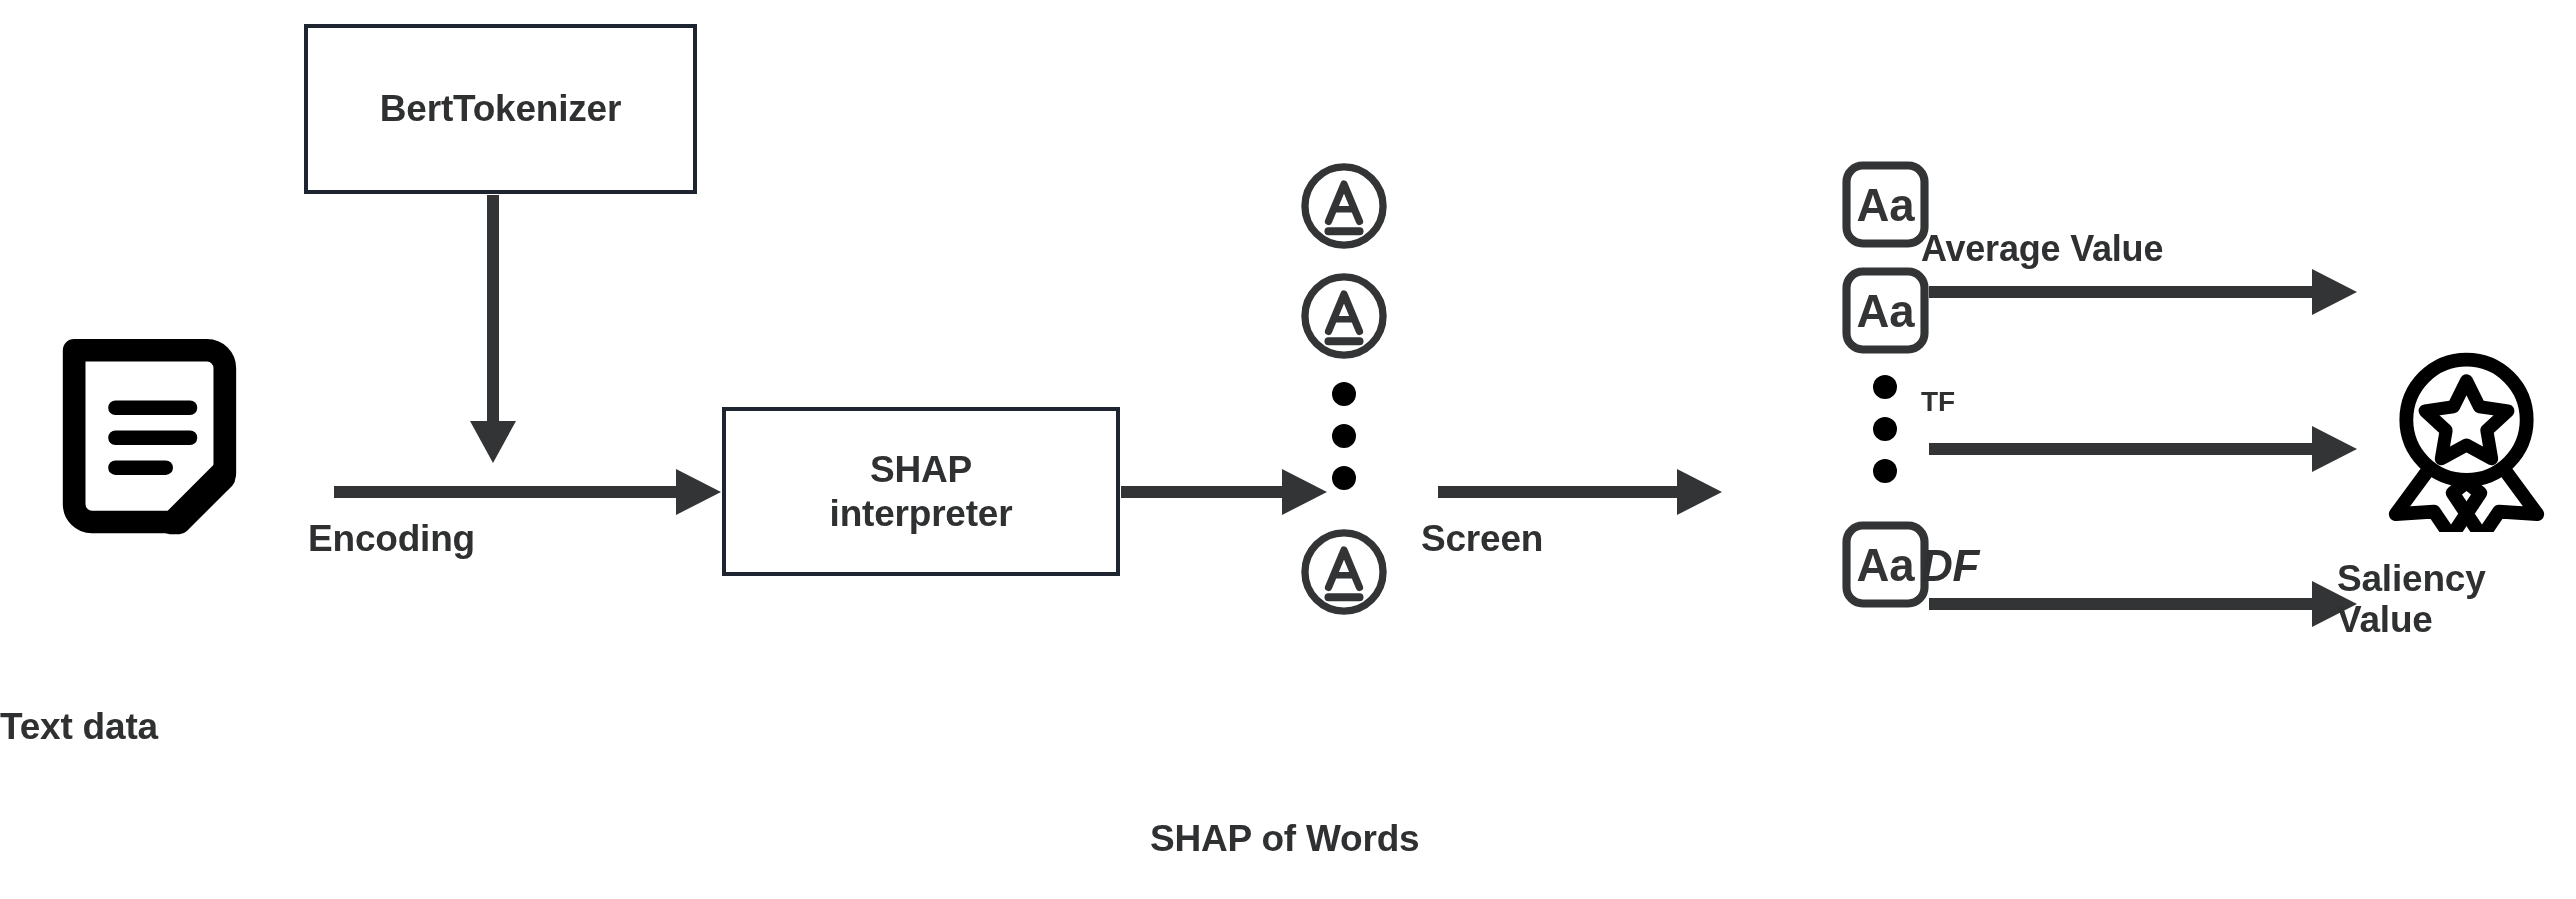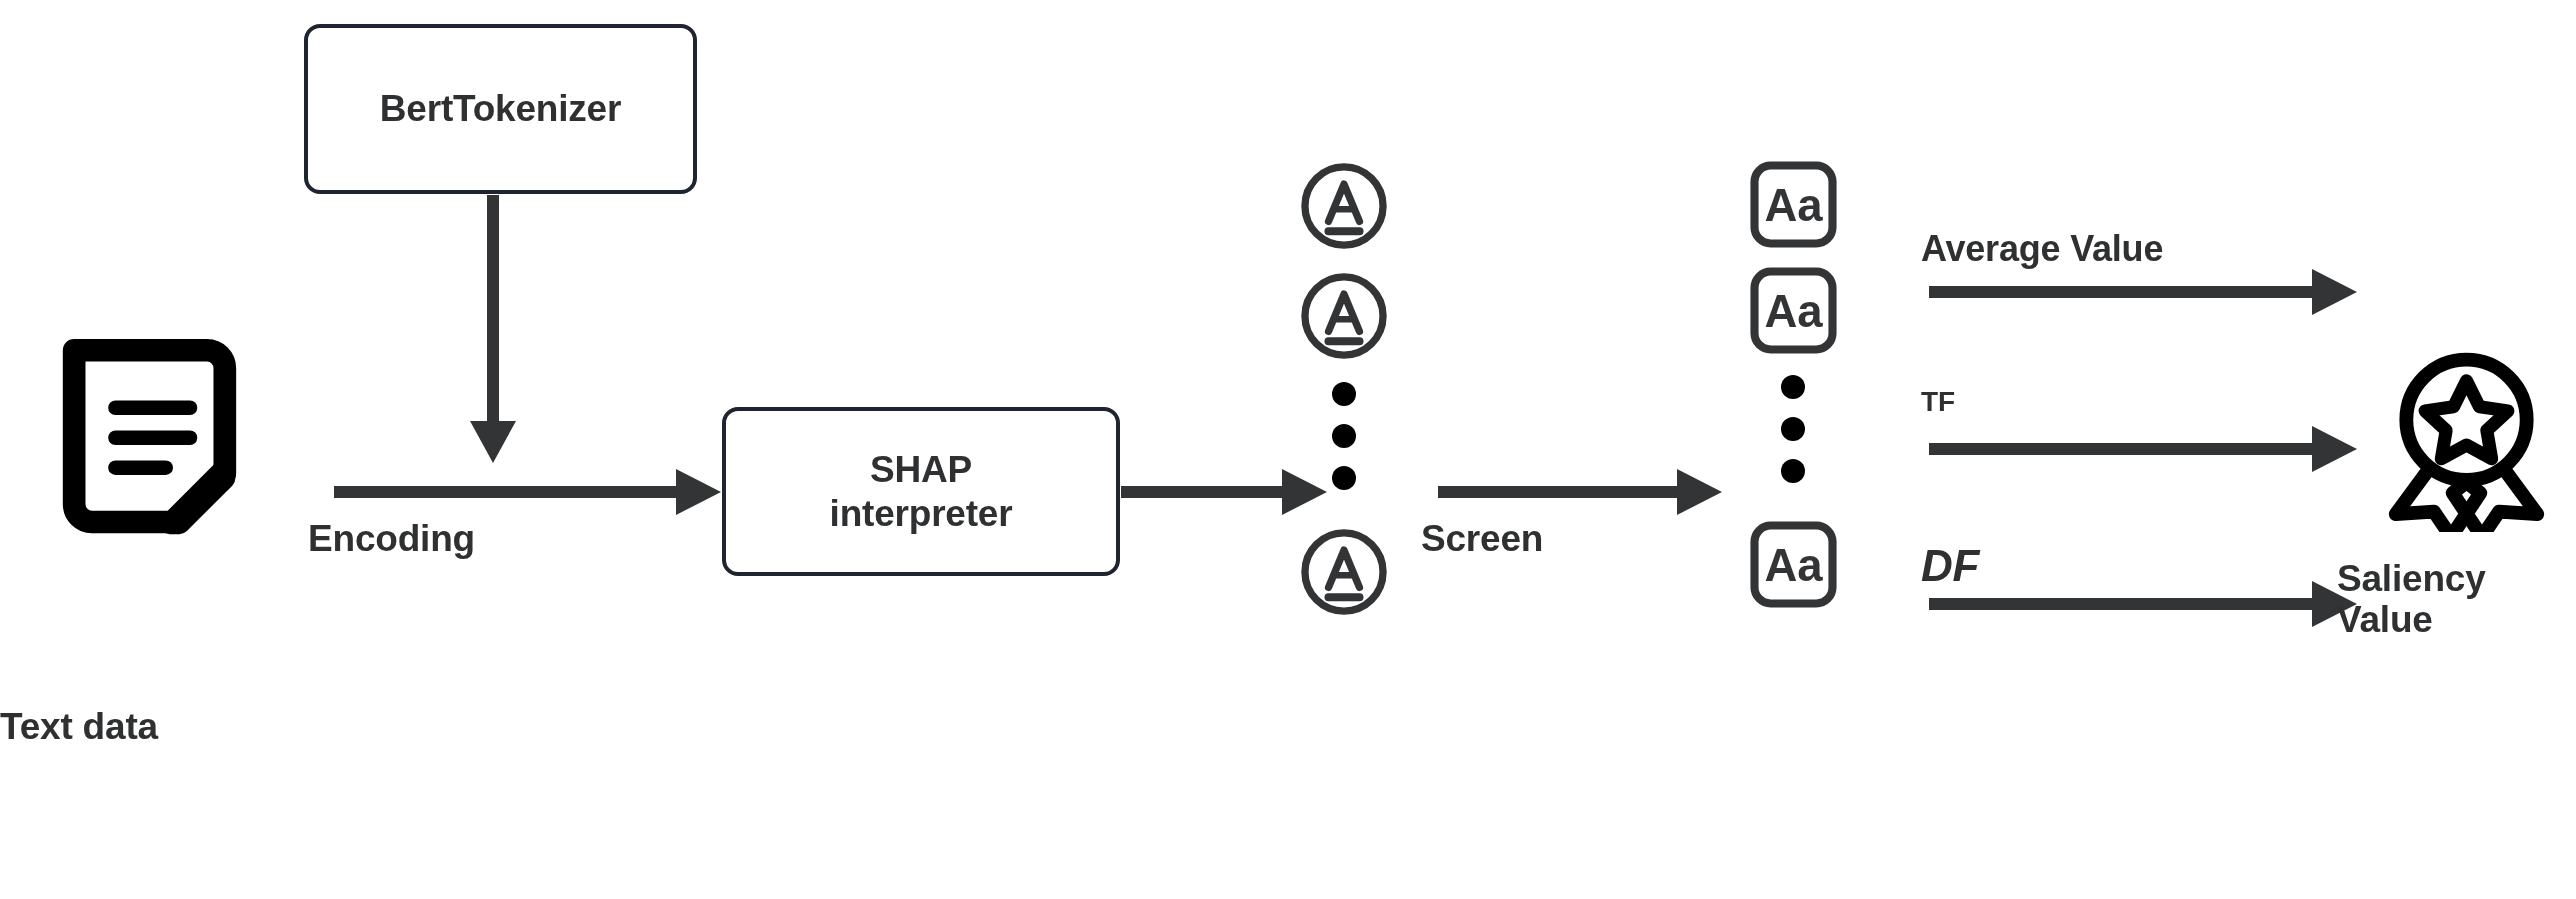--- a/index.html
+++ b/index.html
@@ -24,21 +24,21 @@
     white-space:nowrap;
     letter-spacing:-0.2px;
   }
   .label.center{text-align:left;}
 
   
   .pbox{
     box-sizing:border-box;
     background:#ffffff;
     border:4px solid #1e2430;
-    border-radius:16px;
+    border-radius:0;
     display:flex;
     align-items:center;
     justify-content:center;
     text-align:center;
     color:#2f3031;
     font-weight:bold;
     line-height:1.18;
     letter-spacing:-0.2px;
   }
 
@@ -160,28 +160,29 @@
     </div>
 
     <svg class="circ-a" width="96" height="96" viewBox="0 0 118 118" style="margin-top:34px;">
       <circle cx="59" cy="59" r="48" fill="none" stroke="#333436" stroke-width="9"></circle>
       <path d="M 40 78 L 59 32 L 78 78" fill="none" stroke="#333436" stroke-width="9" stroke-linecap="round" stroke-linejoin="round"></path>
       <line x1="47" y1="63" x2="71" y2="63" stroke="#333436" stroke-width="8" stroke-linecap="round"></line>
       <line x1="40" y1="90" x2="78" y2="90" stroke="#333436" stroke-width="10" stroke-linecap="round"></line>
     </svg>
   </div>
 
+  <div class="abs label center" style="left:1150px; top:818px; width:389px; font-size:37px;">SHAP of Words</div>
 
   <div class="abs h-arrow" style="left:1438px; top:492px; width:284px;">
     <div class="shaft" style="width:240px;"></div>
     <div class="head" style="left:239px;"></div>
   </div>
   <div class="abs label center" style="left:1421px; top:518px; width:276px; font-size:37px;">Screen</div>
 
-  <div class="abs icon-col" style="left:1732px; top:159px; width:122px;">
+  <div class="abs icon-col" style="left:1824px; top:159px; width:122px;">
 
     <svg class="aa-box" width="91" height="91" viewBox="0 0 112 112">
       <rect x="8" y="8" width="96" height="96" rx="20" ry="20" fill="none" stroke="#333436" stroke-width="10"></rect>
       <text x="56" y="76" text-anchor="middle" font-family="Liberation Sans, sans-serif" font-size="56" font-weight="bold" fill="#333436">Aa</text>
     </svg>
 
     <div style="height:14.6px;"></div>
 
     <svg class="aa-box" width="91" height="91" viewBox="0 0 112 112">
       <rect x="8" y="8" width="96" height="96" rx="20" ry="20" fill="none" stroke="#333436" stroke-width="10"></rect>

